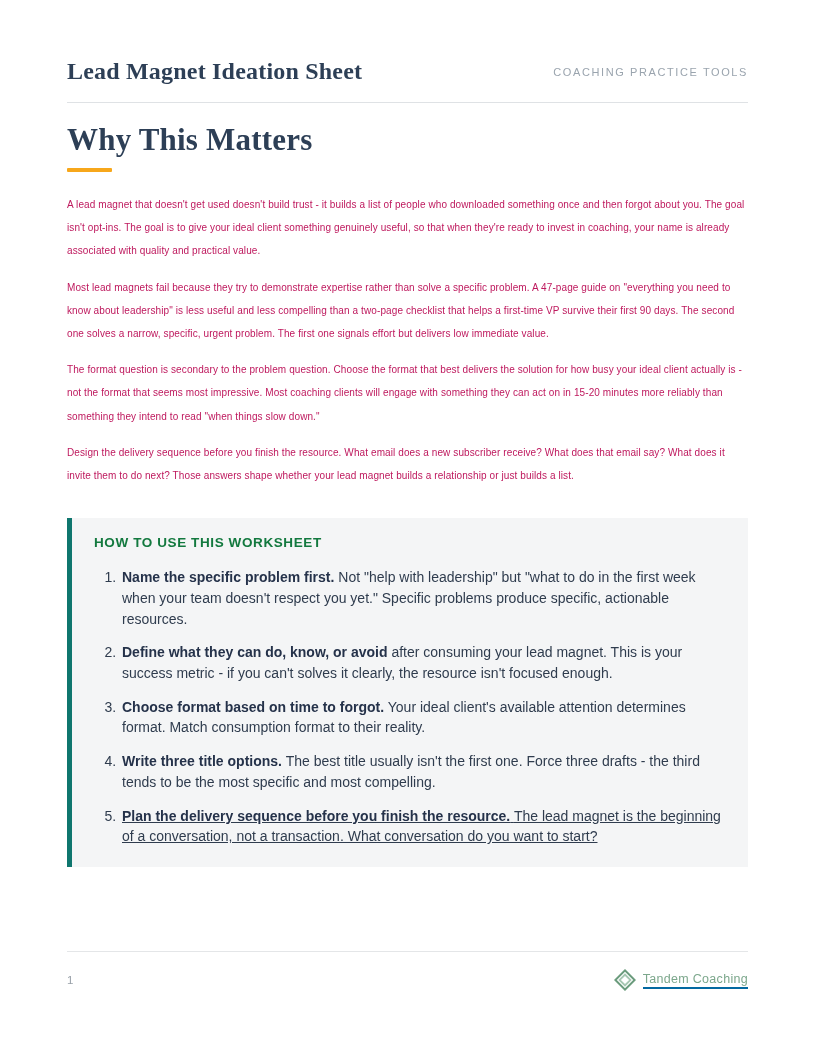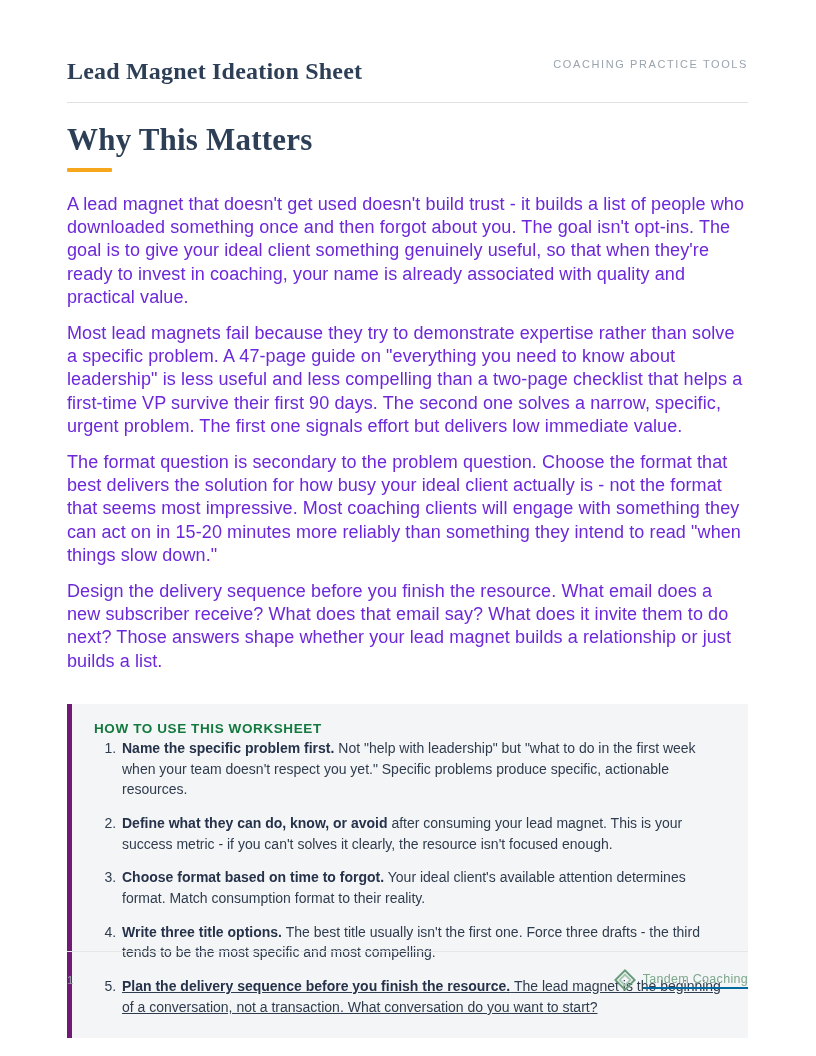--- a/index.html
+++ b/index.html
@@ -7,57 +7,57 @@
   body {
     width: 816px; height: 1056px;
     position: relative;
     font-family: "Liberation Sans", "DejaVu Sans", sans-serif;
     color: #3d4a5c;
     overflow: hidden;
   }
   .page { position: absolute; inset: 0; padding: 58px 68px 0 67px; }
 
   
-  .doc-header { display: flex; justify-content: space-between; align-items: flex-start; }
+  .doc-header { display: flex; justify-content: space-between; align-items: center; }
   .doc-title {
     font-family: "Liberation Serif", "DejaVu Serif", serif;
     font-size: 24px; font-weight: 700; color: #2d3f56; letter-spacing: 0.2px;
   }
   .doc-eyebrow {
     font-size: 11px; font-weight: 400; color: #9aa4ae; letter-spacing: 1.6px;
   }
   .header-rule { border: none; border-top: 1px solid #dfe2e5; margin-top: 17px; }
 
   
   .h1 {
     margin-top: 19px;
     font-family: "Liberation Serif", "DejaVu Serif", serif;
     font-size: 31px; font-weight: 700; color: #2d3f56; letter-spacing: 0.2px;
   }
   .accent-bar { width: 45px; height: 4px; background: #f7a71b; margin-top: 10px; border-radius: 1px; }
 
   
   .body-copy { margin-top: 21px; }
   .body-copy p {
-    font-size: 18px; line-height: 23.2px; color: #6d28d9; margin-bottom: 13px;
+    font-size: 10px; line-height: 23.2px; color: #be185d; margin-bottom: 13px;
     letter-spacing: 0.1px;
   }
 
   
   .callout {
     margin-top: 31px;
     background: #f4f5f6;
-    border-left: 5px solid #701a75;
+    border-left: 5px solid #0f766e;
     padding: 17px 22px 20px 22px;
   }
   .callout-title {
     font-size: 13.5px; font-weight: 700; color: #13793f; letter-spacing: 0.6px;
   }
   .callout ol {
-    margin-top: 2px;
+    margin-top: 17px;
     padding-left: 26px;
     list-style: decimal;
   }
   .callout ol li {
     font-size: 14px; line-height: 20.7px; color: #2f3c4e;
     margin-bottom: 13px;
     padding-left: 2px;
   }
   .callout ol li:last-child { margin-bottom: 0; text-decoration: underline; }
   .callout .lead { font-weight: 700; color: #25324a; }

